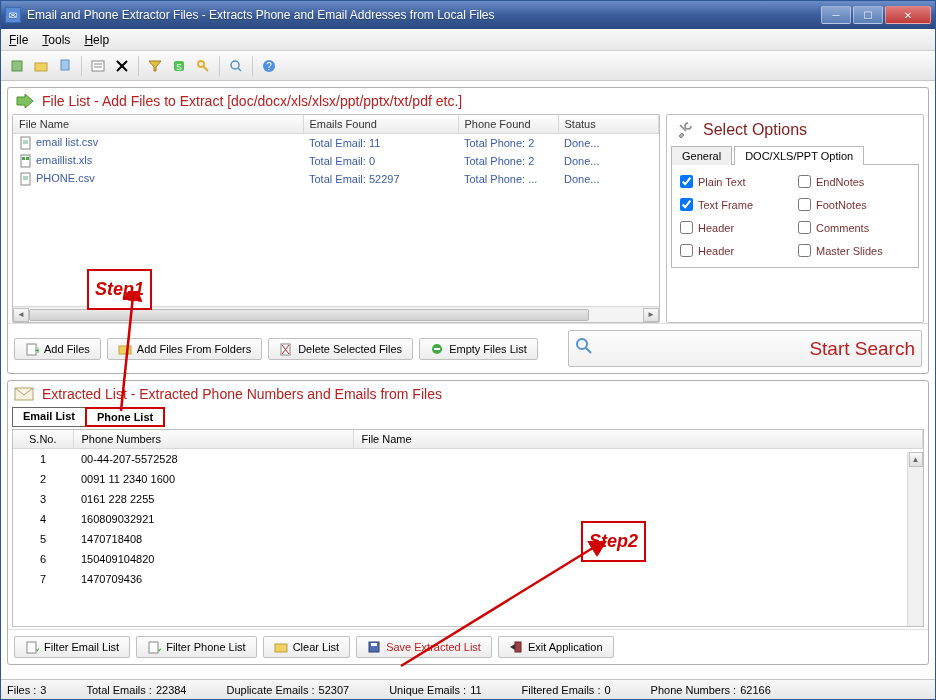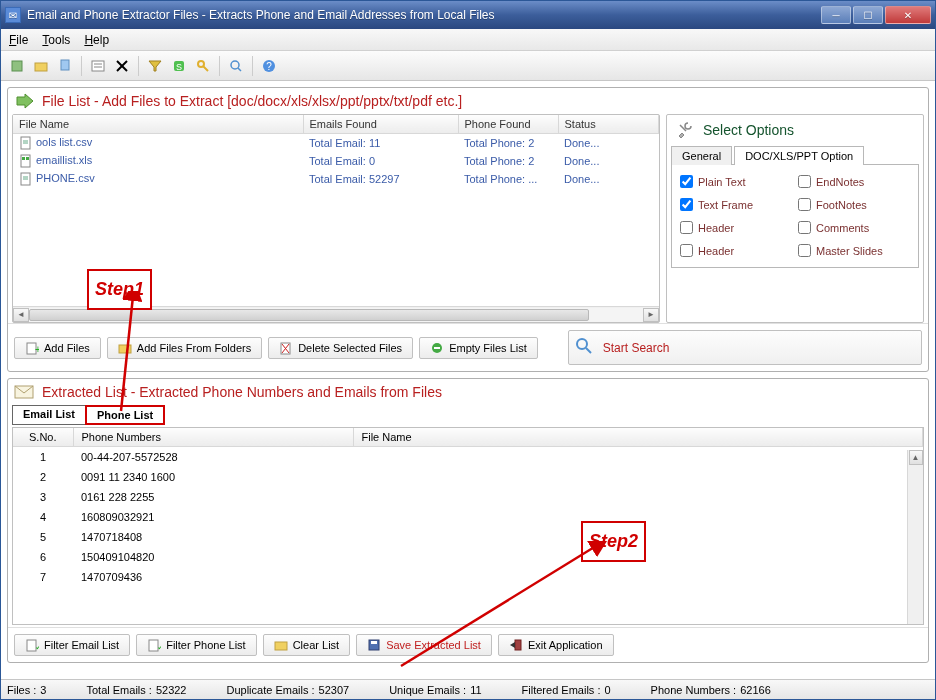--- a/index.html
+++ b/index.html
@@ -27,33 +27,33 @@
 .file-list-wrap { flex: 1; border: 1px solid #c0c0c0; border-radius: 2px; }
 .file-list-table { width: 100%; border-collapse: collapse; font-size: 11px; }
 .file-list-table th { text-align: left; padding: 3px 6px; background: linear-gradient(to bottom, #fdfdfd, #ececec); border-right: 1px solid #d8d8d8; border-bottom: 1px solid #d8d8d8; font-weight: normal; color: #333; }
 .file-list-table td { padding: 2px 6px; color: #3a5ba8; }
 .file-icon { display: inline-block; width: 14px; height: 14px; vertical-align: middle; margin-right: 3px; }
 .scrollbar-h { height: 16px; background: #f0f0f0; border-top: 1px solid #d8d8d8; position: relative; display: flex; align-items: center; }
 .sb-arrow { width: 16px; height: 14px; background: linear-gradient(to bottom,#f8f8f8,#e0e0e0); border: 1px solid #c0c0c0; display: flex; align-items: center; justify-content: center; font-size: 8px; color: #666; }
 .sb-track { flex: 1; height: 14px; background: #f4f4f4; position: relative; }
 .sb-thumb { position: absolute; left: 0; width: 560px; height: 12px; top: 1px; background: linear-gradient(to bottom,#e8e8e8,#d0d0d0); border: 1px solid #b8b8b8; border-radius: 2px; }
 .options-panel { width: 258px; border: 1px solid #c0c0c0; border-radius: 2px; padding: 4px; }
-.options-header { display: flex; align-items: center; padding: 2px 4px; color: #14532d; font-size: 14px; }
+.options-header { display: flex; align-items: center; padding: 2px 4px; color: #7f1d1d; font-size: 16px; }
 .options-header .oi { width: 22px; height: 18px; margin-right: 6px; display:inline-flex; align-items:center; justify-content:center; color:#888; }
 .opt-tabs { margin-top: 4px; }
 .opt-tabhead { display: flex; }
 .opt-tab { padding: 3px 10px; border: 1px solid #b8b8b8; border-bottom: none; background: #f0f0f0; font-size: 11px; cursor: pointer; margin-right: 2px; position: relative; top: 1px; }
 .opt-tab.active { background: #fff; z-index: 2; }
 .opt-tabbody { border: 1px solid #b8b8b8; padding: 10px 8px; display: flex; flex-wrap: wrap; gap: 10px 8px; }
 .chk { display: flex; align-items: center; gap: 5px; width: 110px; font-size: 11px; color: #7a3030; }
 .chk input { width: 13px; height: 13px; }
 .btnbar { display: flex; gap: 6px; padding: 6px; align-items: center; border-top: 1px solid #e0e0e0; }
 .btn { display: flex; align-items: center; gap: 5px; padding: 3px 10px; border: 1px solid #c0c0c0; border-radius: 2px; background: linear-gradient(to bottom,#fdfdfd,#ececec); cursor: pointer; font-size: 11px; }
 .btn-icon { width: 14px; height: 14px; display: inline-flex; align-items: center; justify-content: center; }
-.start-search { flex: 1; display: flex; align-items: center; justify-content: flex-start; color: #b82020; font-size: 12px; gap: 10px; border: 1px solid #c0c0c0; border-radius: 2px; background: linear-gradient(to bottom,#fdfdfd,#f0f0f0); padding: 6px; cursor: pointer; }
+.start-search { flex: 1; display: flex; align-items: center; justify-content: space-between; color: #b82020; font-size: 19px; gap: 10px; border: 1px solid #c0c0c0; border-radius: 2px; background: linear-gradient(to bottom,#fdfdfd,#f0f0f0); padding: 6px; cursor: pointer; }
 .extracted-panel .panel-header { font-size: 14px; }
 .extracted-tabs { display: flex; padding: 0 4px; }
 .ext-tab { padding: 2px 10px; border: 1px solid #666; background: #fff; font-size: 11px; font-weight: bold; cursor: pointer; margin-right: -1px; }
 .ext-tab.active { border: 2px solid #d00000; }
 .ext-table-wrap { border: 1px solid #c0c0c0; margin: 2px 4px; height: 198px; overflow: hidden; position: relative; }
 .ext-table { width: 100%; border-collapse: collapse; font-size: 11px; }
 .ext-table th { text-align: left; padding: 3px 8px; background: linear-gradient(to bottom,#fdfdfd,#ececec); border-right: 1px solid #d8d8d8; border-bottom: 1px solid #d8d8d8; font-weight: normal; }
 .ext-table td { padding: 4px 8px; }
 .ext-table .sno { text-align: center; width: 60px; }
 .vscroll { position: absolute; right: 0; top: 22px; bottom: 0; width: 16px; background: #f0f0f0; border-left: 1px solid #d8d8d8; }
@@ -169,21 +169,21 @@
               <th style="width:100px">Phone Found</th>
               <th>Status</th>
             </tr>
               </thead>
             <tbody>
               <tr>
                   <td><span class="file-icon"><svg width="14" height="14">
                         <rect x="2" y="1" width="9" height="12" fill="#fff" stroke="#888"></rect>
                         <line x1="4" y1="5" x2="9" y2="5" stroke="#6a8"></line>
                         <line x1="4" y1="7" x2="9" y2="7" stroke="#6a8"></line>
-                      </svg></span><span>ools list.csv</span></td>
+                      </svg></span><span>email list.csv</span></td>
                   <td>Total Email: 11</td>
                   <td>Total Phone: 2</td>
                   <td>Done...</td>
                 </tr>
               <tr>
                   <td><span class="file-icon"><svg width="14" height="14">
                         <rect x="2" y="1" width="9" height="12" fill="#fff" stroke="#888"></rect>
                         <rect x="3" y="3" width="3" height="3" fill="#4a4"></rect>
                         <rect x="7" y="3" width="3" height="3" fill="#4a4"></rect>
                       </svg></span><span>emaillist.xls</span></td>
@@ -451,21 +451,21 @@
 
   </div>
 
   <div class="statusbar">
     <div class="sb-item">
         <span>Files :</span>
         <span>3</span>
       </div>
     <div class="sb-item">
         <span>Total Emails :</span>
-        <span>52322</span>
+        <span>22384</span>
       </div>
     <div class="sb-item">
         <span>Duplicate Emails :</span>
         <span>52307</span>
       </div>
     <div class="sb-item">
         <span>Unique Emails :</span>
         <span>11</span>
       </div>
     <div class="sb-item">

